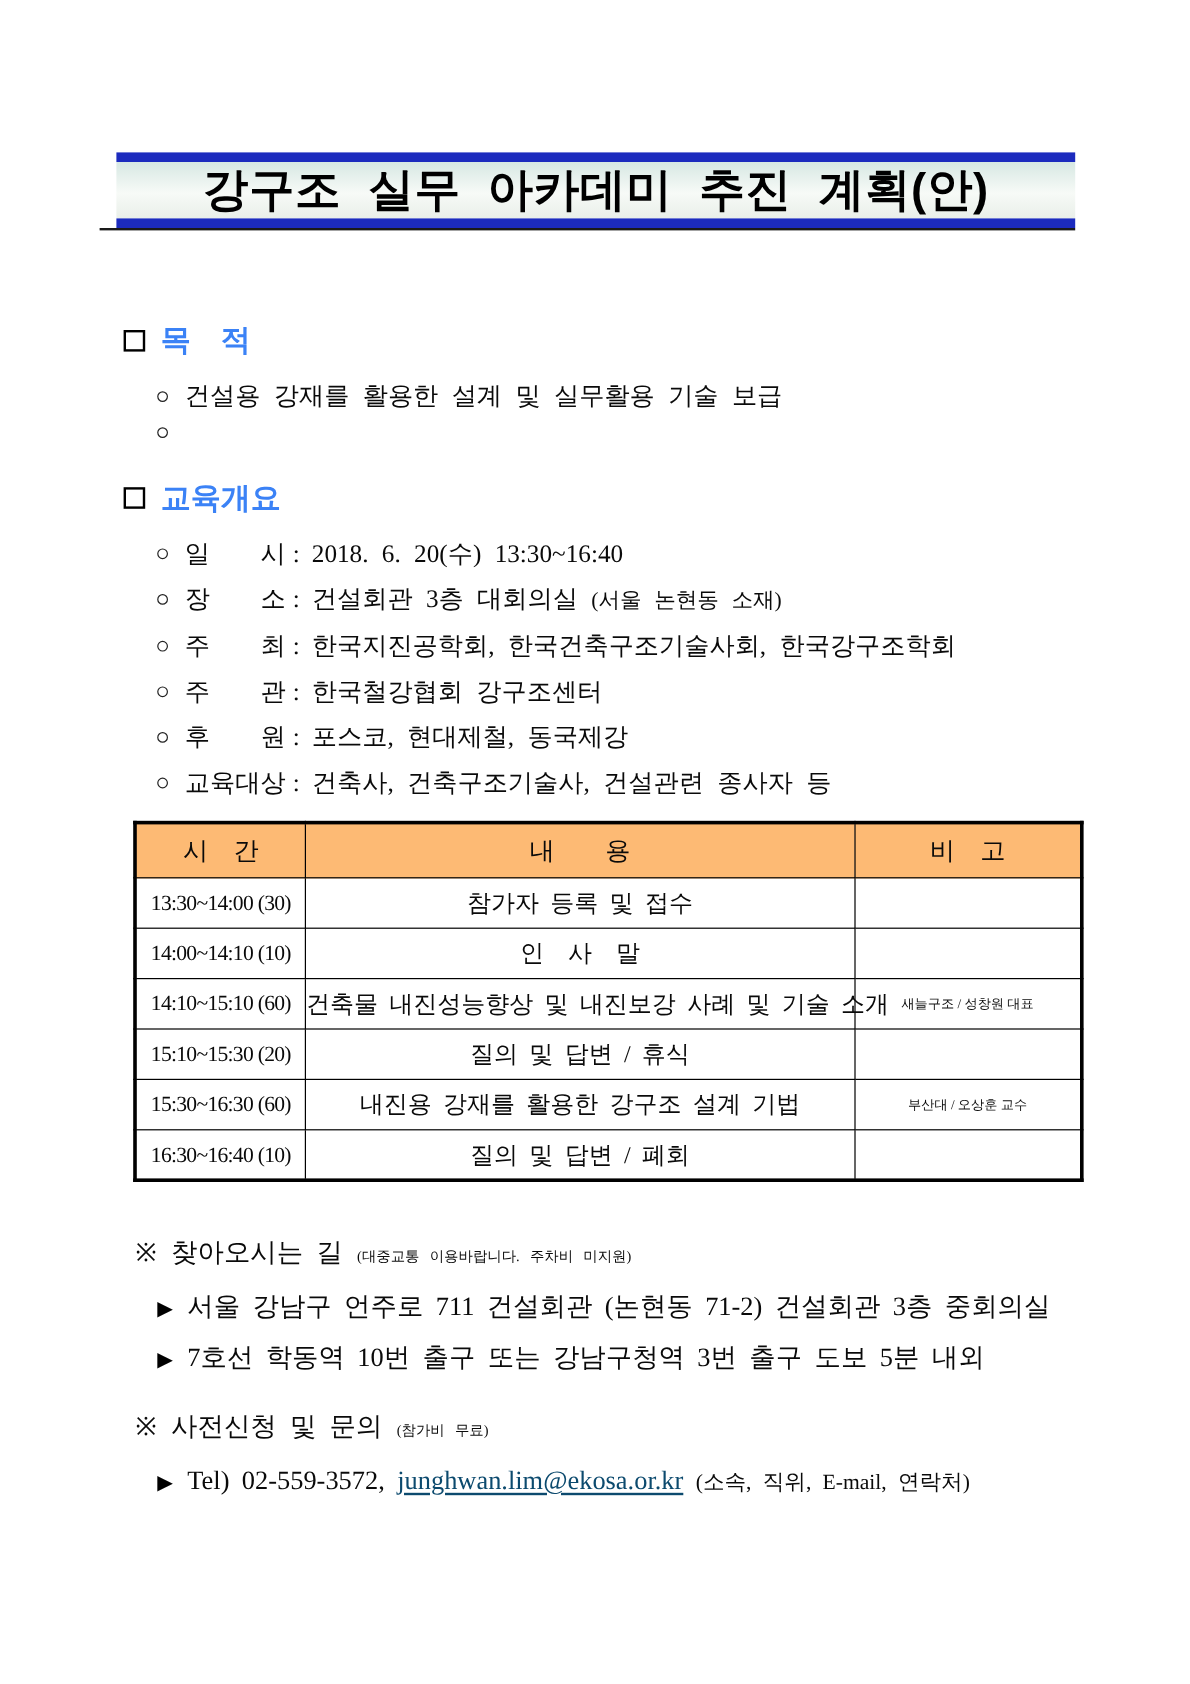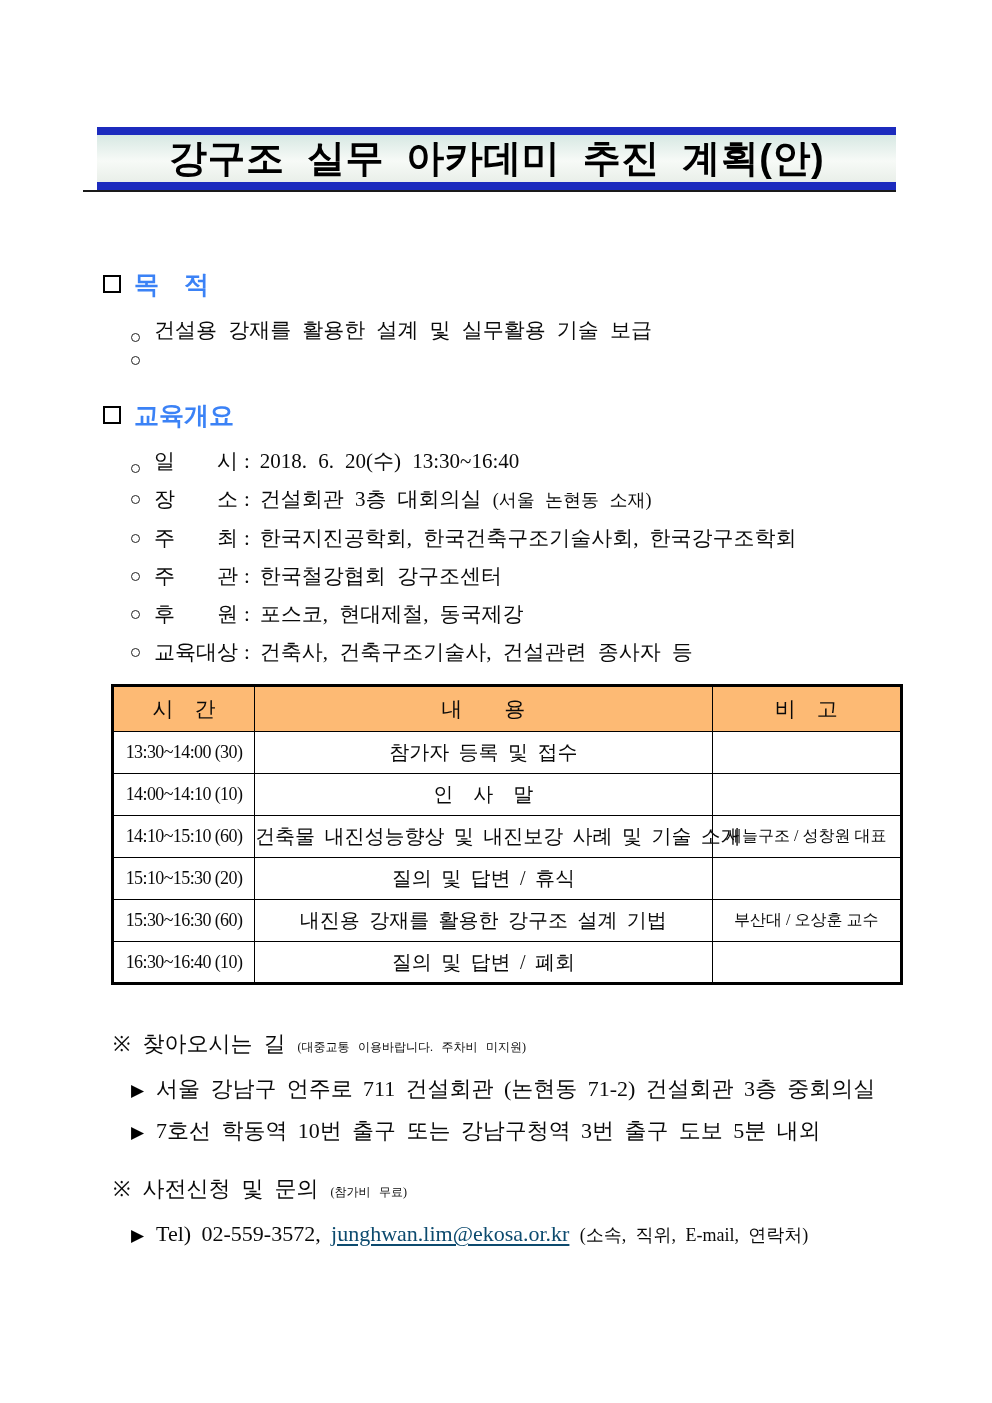--- a/index.html
+++ b/index.html
@@ -60,40 +60,40 @@
     table-layout: fixed;
   }
   table.schedule th, table.schedule td { border: 1px solid #000; text-align: center; vertical-align: middle; }
   table.schedule th {
     background: #fdba74; height: 46px;
     font-weight: normal; font-size: 21px; white-space: pre;
   }
   table.schedule td { height: 42px; }
   td.col-time { font-size: 18px; letter-spacing: -0.6px; }
   td.col-content { font-size: 20px; word-spacing: 0.22em; white-space: pre; }
-  td.col-note { font-size: 16px; font-family: Liberation Serif, serif; }
+  td.col-note { font-size: 11px; font-family: Liberation Serif, serif; }
   .w-time { width: 18%; } .w-content { width: 58%; } .w-note { width: 24%; }
   
   .note-heading {
     margin-left: 113px;
     display: flex; align-items: baseline; gap: 12px;
     font-size: 22px; line-height: 30px; word-spacing: 0.25em;
   }
   .note-heading .marker { font-size: 21px; }
   .note-heading .paren { font-size: 12px; }
   .arrow-item {
     margin-left: 131px;
     display: flex; align-items: baseline; gap: 12px;
     font-size: 22px; line-height: 30px; word-spacing: 0.22em;
   }
   .tri { font-size: 17px; color: #000; flex: 0 0 auto; }
   .email-link { color: #0c4a6e; text-decoration: underline; text-underline-offset: 3px; }
   
   .mt-purpose-heading { margin-top: 76px; }
-  .mt-first-item { margin-top: 18px; align-items: flex-end; }
+  .mt-first-item { margin-top: 18px; }
   .mt-item { margin-top: 14px; }
   .mt-overview-heading { margin-top: 34px; align-items: center; }
   .mt-schedule-heading { margin-top: 26px; }
   .mt-directions { margin-top: 44px; }
   .mt-arrow1 { margin-top: 12px; }
   .mt-arrow2 { margin-top: 10px; }
   .mt-contact { margin-top: 26px; }
   .mt-tel { margin-top: 12px; }
 </style>
 </head>

